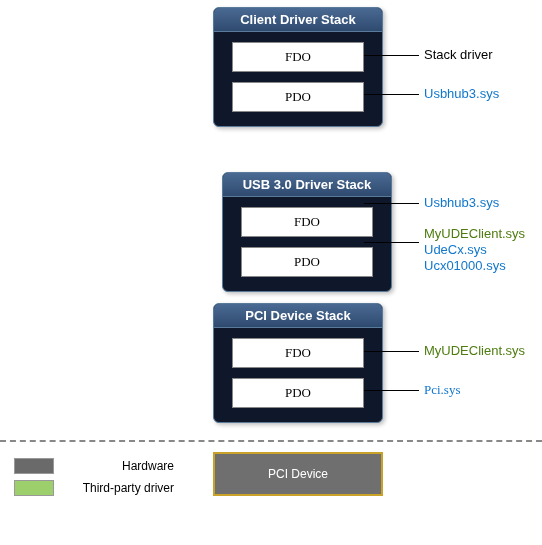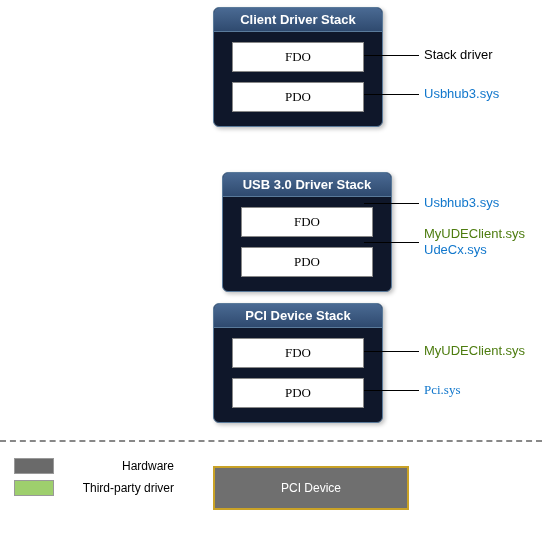--- a/index.html
+++ b/index.html
@@ -112,20 +112,21 @@
   </div>
 </div>
 <div class="conn" style="left:364px; top:203px; width:55px;"></div>
 <div class="label" style="left:424px; top:195px;">
   <span class="c-ms">Usbhub3.sys</span>
 </div>
 <div class="conn" style="left:364px; top:242px; width:55px;"></div>
 <div class="label" style="left:424px; top:226px;">
   <div class="c-3p">MyUDEClient.sys</div>
   <div class="c-ms">UdeCx.sys</div>
+  <div class="c-ms">Ucx01000.sys</div>
 </div>
 
 <div class="stack" style="left:213px; top:303px;">
   <div class="stack-header">PCI Device Stack</div>
   <div class="stack-body">
     <div class="slot">FDO</div>
     <div class="slot">PDO</div>
   </div>
 </div>
 <div class="conn" style="left:364px; top:351px; width:55px;"></div>
@@ -143,15 +144,15 @@
   <div class="legend-row">
     <div class="swatch sw-hw"></div>
     <div class="legend-text">Hardware</div>
   </div>
   <div class="legend-row">
     <div class="swatch sw-3p"></div>
     <div class="legend-text">Third-party driver</div>
   </div>
 </div>
 
-<div class="pci-device" style="left:213px; top:466px; width:196px; height:44px;">
+<div class="pci-device" style="left:213px; top:452px; width:170px; height:44px;">
   <span>PCI Device</span>
 </div>
 
 </body></html>

